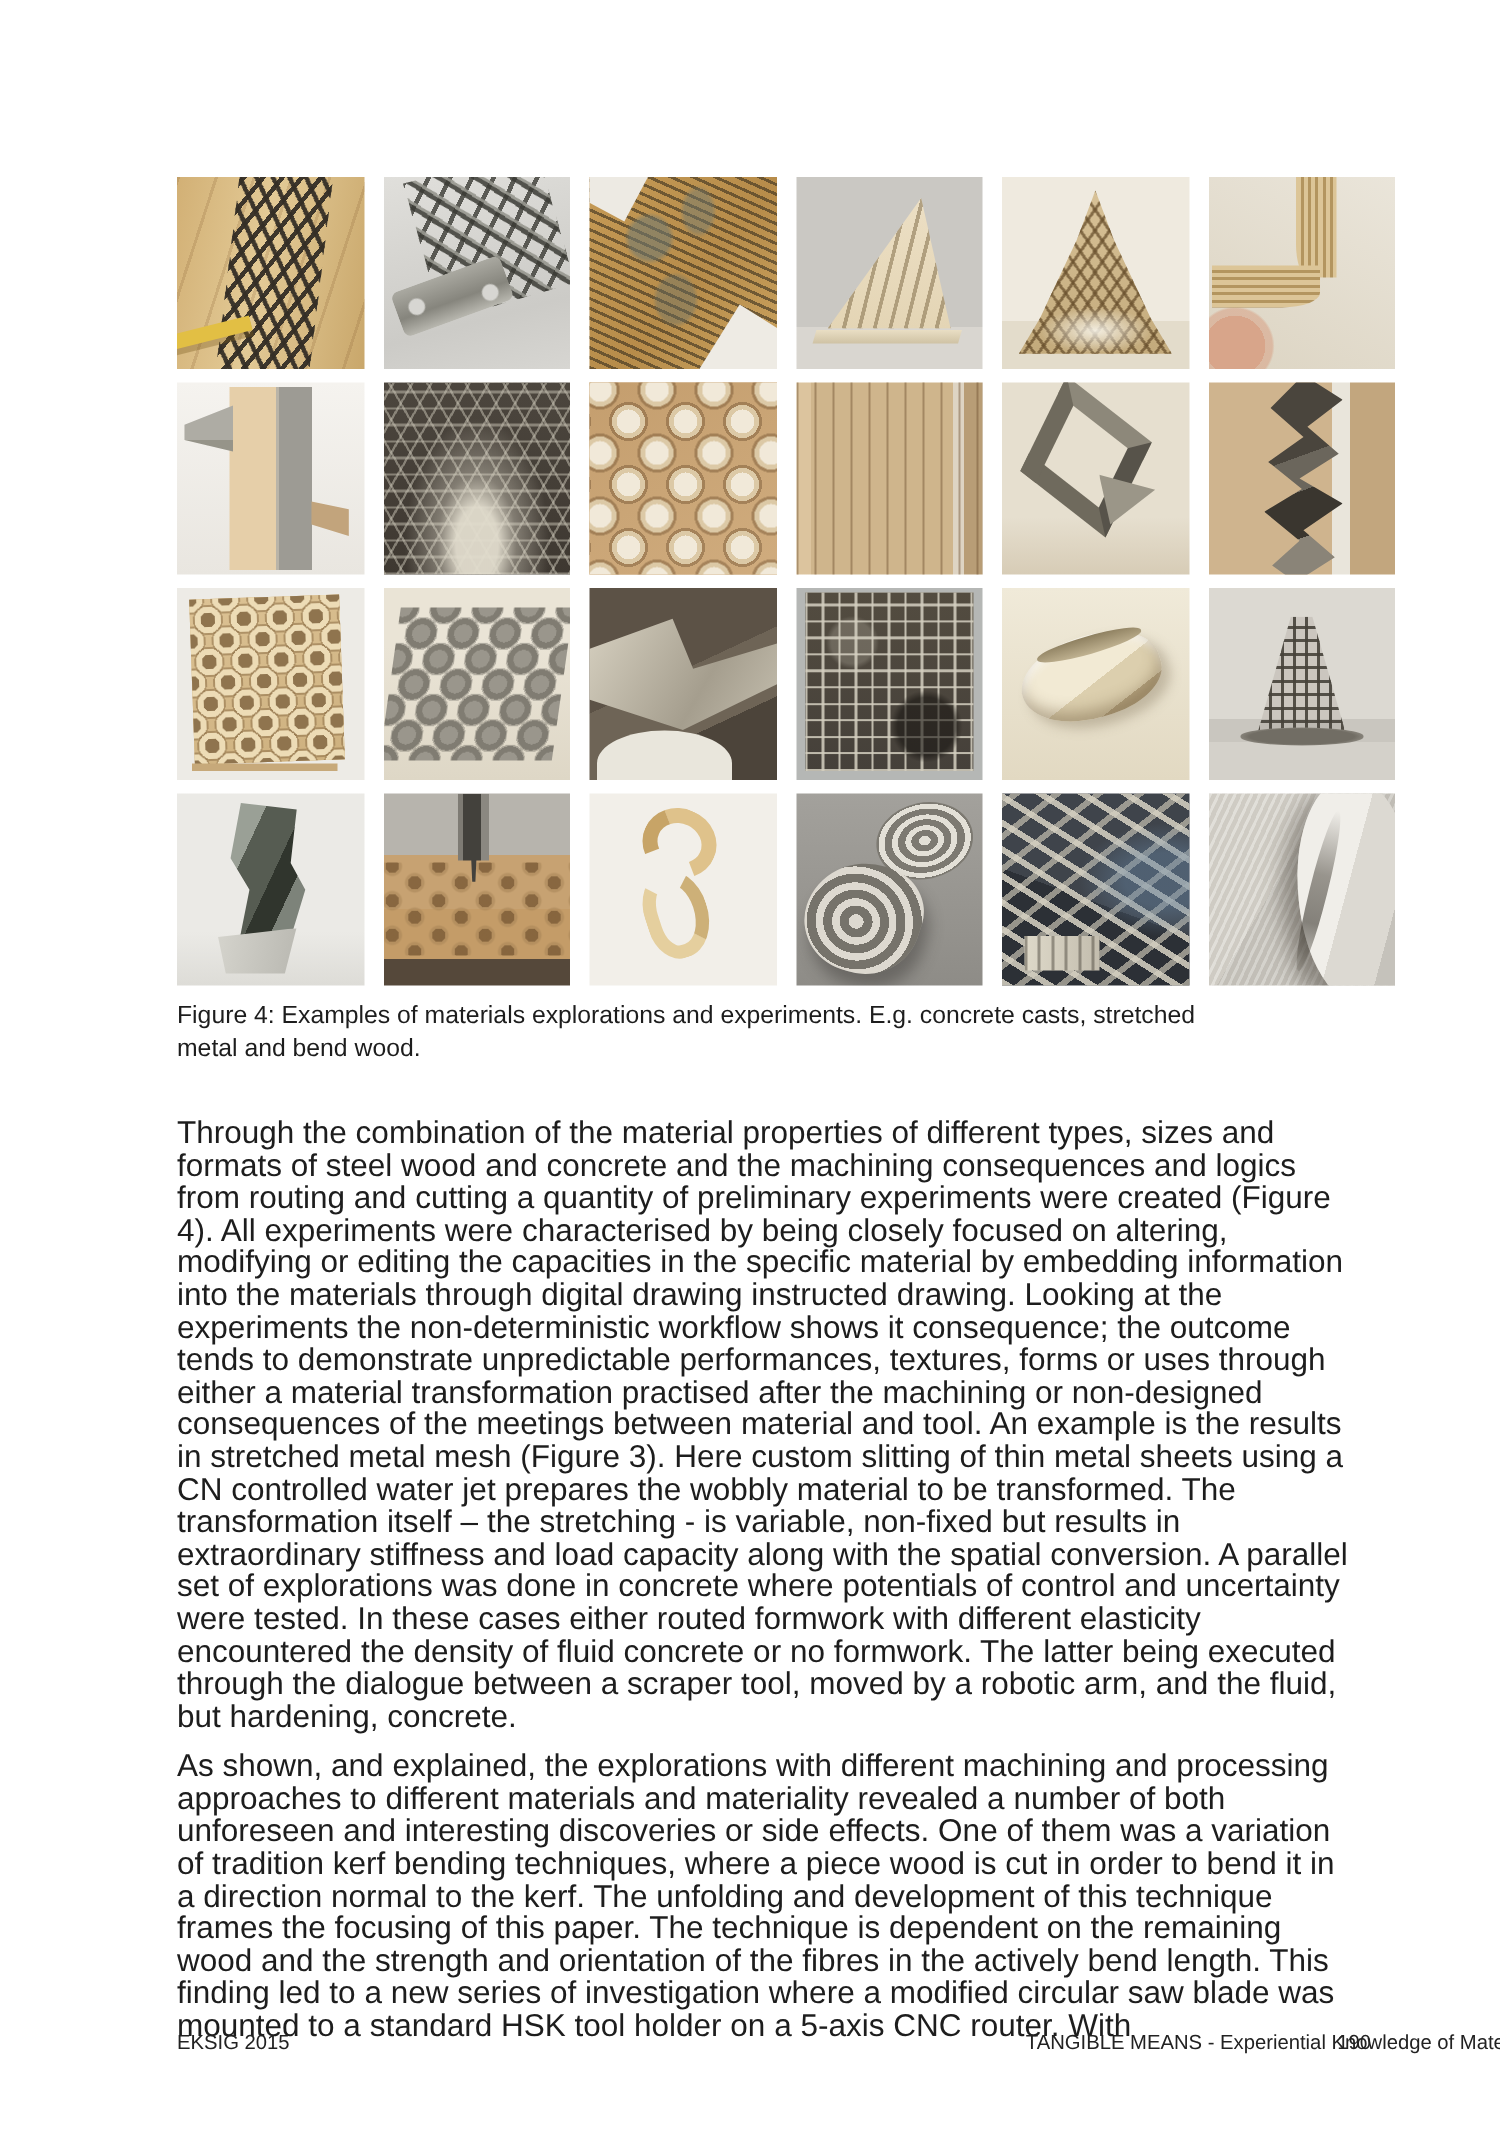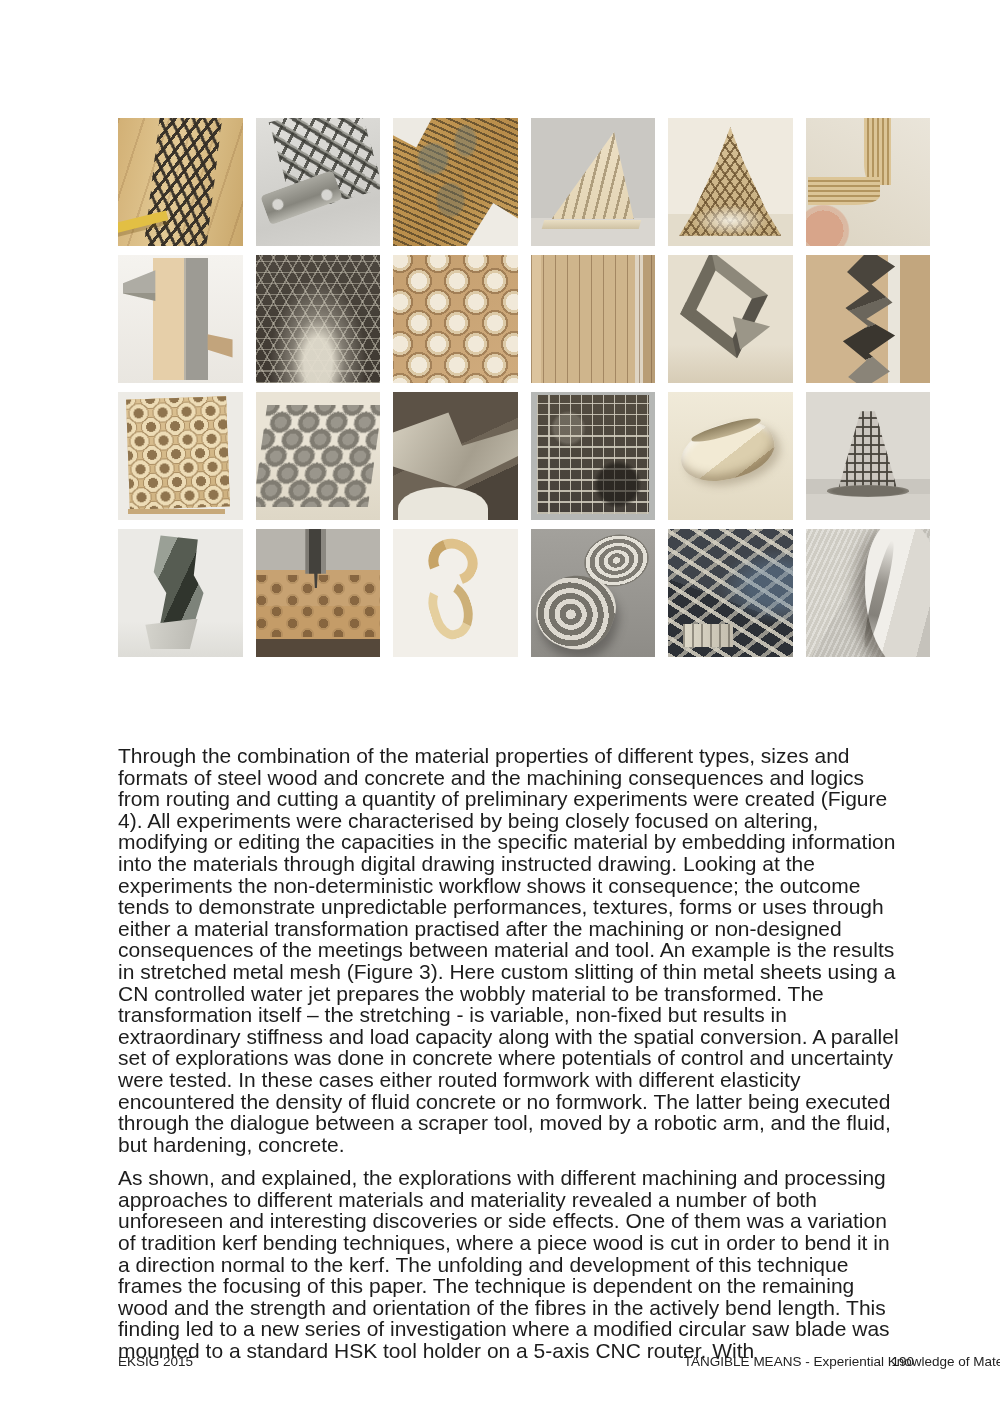--- a/index.html
+++ b/index.html
@@ -263,20 +263,21 @@
     <div class="cell c17" title="curved-concrete-shell-element"></div>
     <div class="cell c18" title="wire-mesh-cone"></div>
     <div class="cell c19" title="folded-metal-column"></div>
     <div class="cell c20" title="cnc-router-drilling-wood-board"></div>
     <div class="cell c21" title="twisted-wood-shaving"></div>
     <div class="cell c22" title="spun-metal-concentric-forms"></div>
     <div class="cell c23" title="woven-metal-lattice"></div>
     <div class="cell c24" title="concrete-surface-with-smooth-curl"></div>
   </div>
 
+  <div class="caption">Figure 4: Examples of materials explorations and experiments. E.g. concrete casts, stretched metal and bend wood.</div>
 
   <div class="bodytext">
     <p>Through the combination of the material properties of different types, sizes and formats of steel wood and concrete and the machining consequences and logics from routing and cutting a quantity of preliminary experiments were created (Figure 4). All experiments were characterised by being closely focused on altering, modifying or editing the capacities in the specific material by embedding information into the materials through digital drawing instructed drawing. Looking at the experiments the non-deterministic workflow shows it consequence; the outcome tends to demonstrate unpredictable performances, textures, forms or uses through either a material transformation practised after the machining or non-designed consequences of the meetings between material and tool. An example is the results in stretched metal mesh (Figure 3). Here custom slitting of thin metal sheets using a CN controlled water jet prepares the wobbly material to be transformed. The transformation itself – the stretching - is variable, non-fixed but results in extraordinary stiffness and load capacity along with the spatial conversion. A parallel set of explorations was done in concrete where potentials of control and uncertainty were tested. In these cases either routed formwork with different elasticity encountered the density of fluid concrete or no formwork. The latter being executed through the dialogue between a scraper tool, moved by a robotic arm, and the fluid, but hardening, concrete.</p>
     <p>As shown, and explained, the explorations with different machining and processing approaches to different materials and materiality revealed a number of both unforeseen and interesting discoveries or side effects. One of them was a variation of tradition kerf bending techniques, where a piece wood is cut in order to bend it in a direction normal to the kerf. The unfolding and development of this technique frames the focusing of this paper. The technique is dependent on the remaining wood and the strength and orientation of the fibres in the actively bend length. This finding led to a new series of investigation where a modified circular saw blade was mounted to a standard HSK tool holder on a 5-axis CNC router. With</p>
   </div>
 
   <div class="pfooter">
     <span class="f-left">EKSIG 2015</span>
     <span class="f-center">TANGIBLE MEANS - Experiential Knowledge of Materials</span>
     <span class="f-right">190</span>

